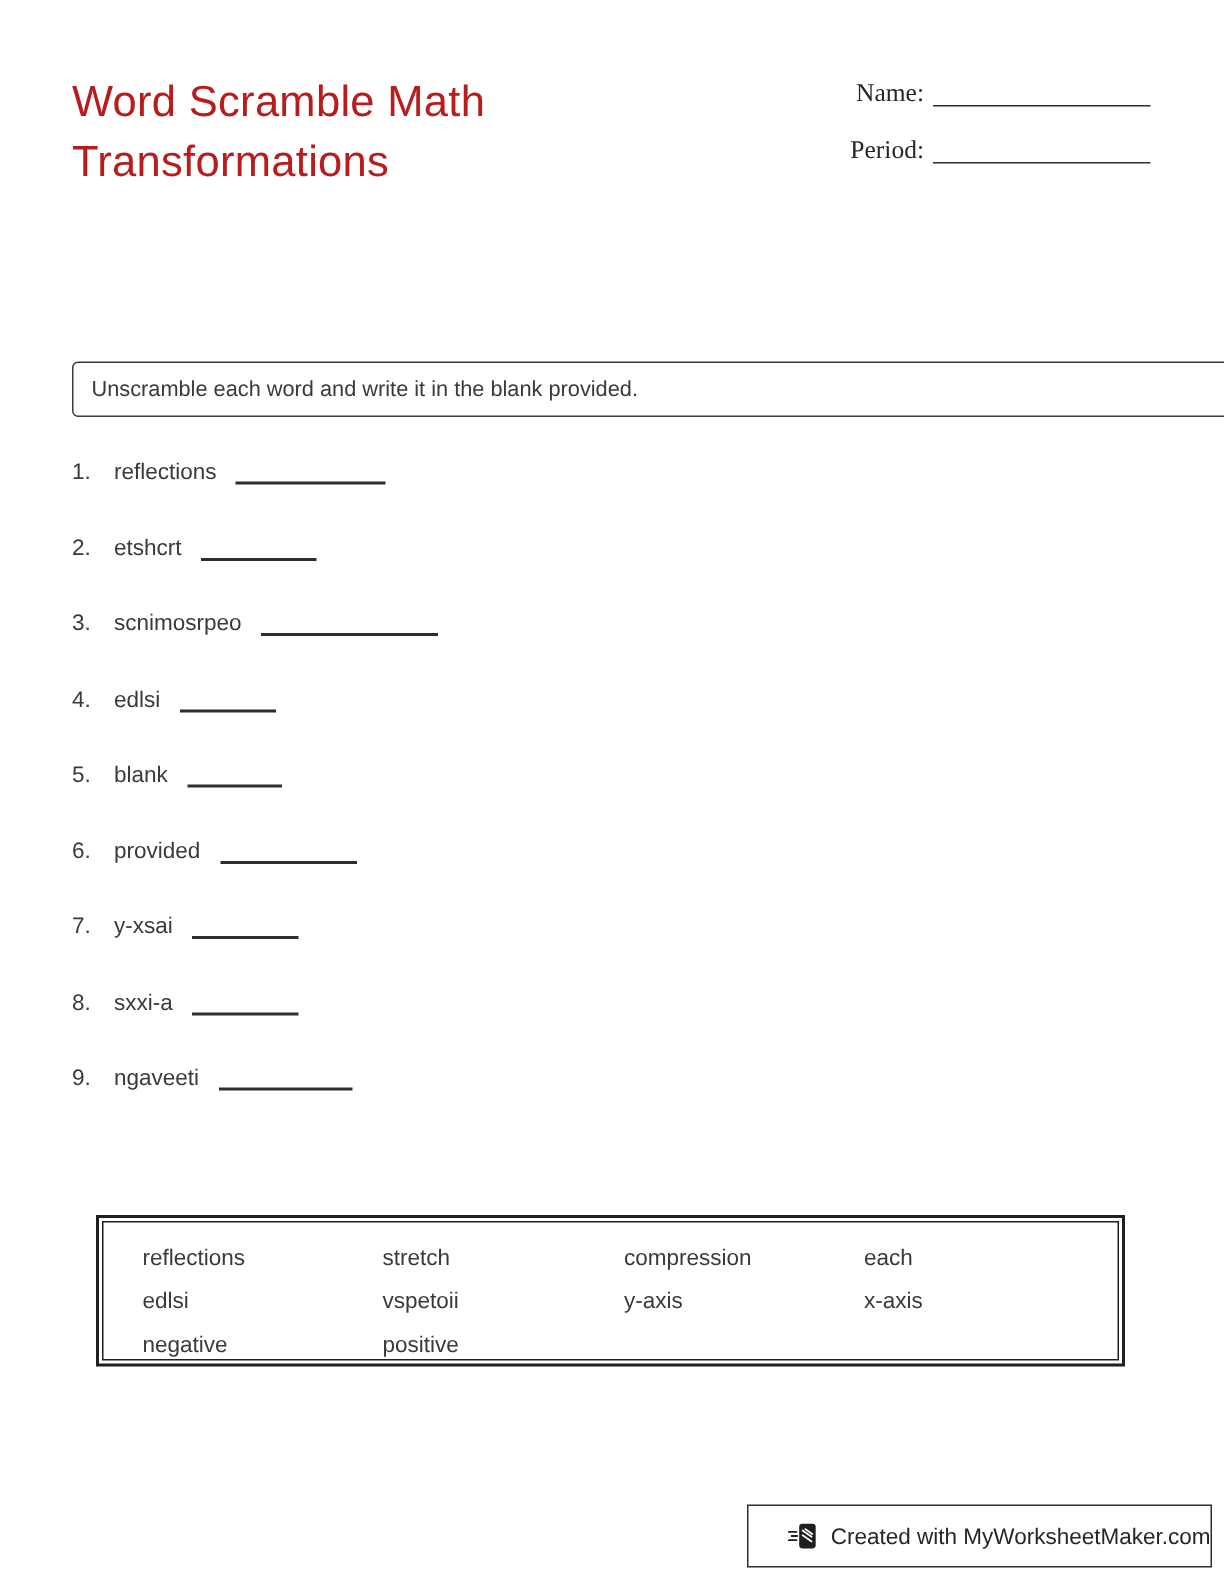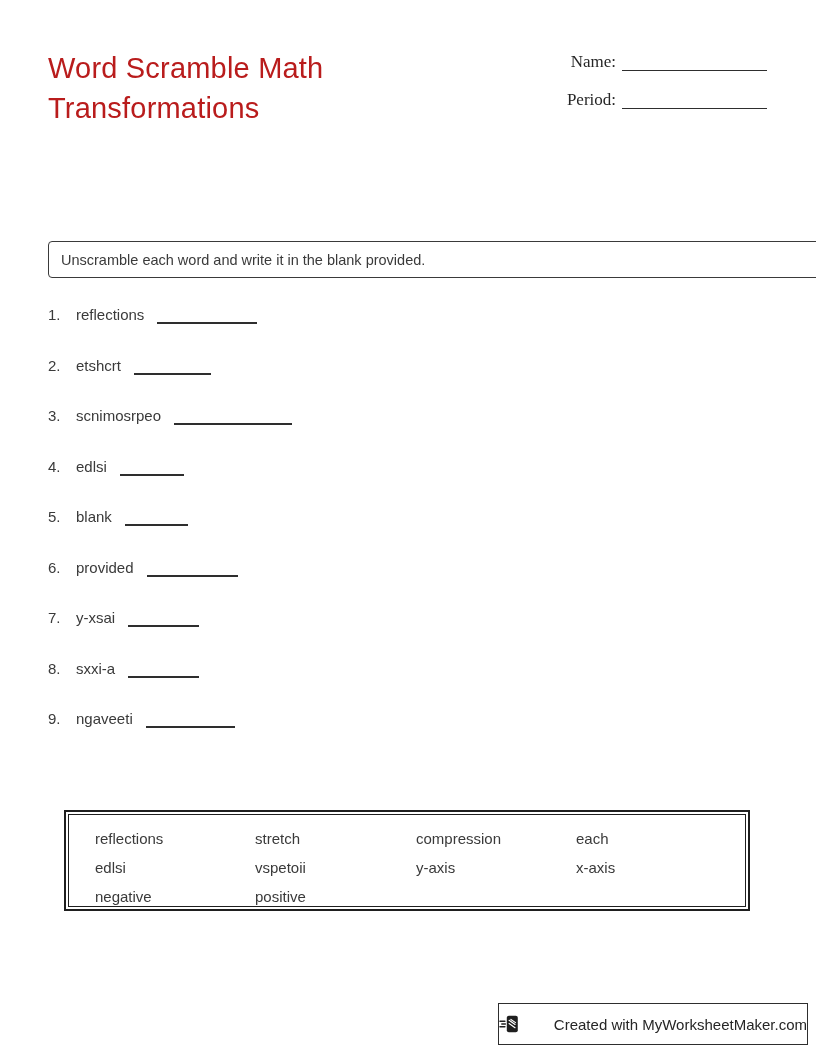--- a/index.html
+++ b/index.html
@@ -89,21 +89,21 @@
     grid-auto-rows: 29px;
     align-items: center;
     font-size: 15px; color: #3a3a3a;
   }
 
   
   .footer-credit {
     position: absolute; left: 498px; top: 1003px;
     width: 310px; height: 42px;
     border: 1.5px solid #2e2e2e;
-    display: flex; align-items: center; justify-content: space-between;
+    display: flex; align-items: center; justify-content: flex-end;
     gap: 7px;
     font-size: 15px; color: #262626;
     background: #ffffff;
   }
   .logo-icon { display: inline-flex; }
 </style>
 </head>
 <body>
 
 <div class="page">

